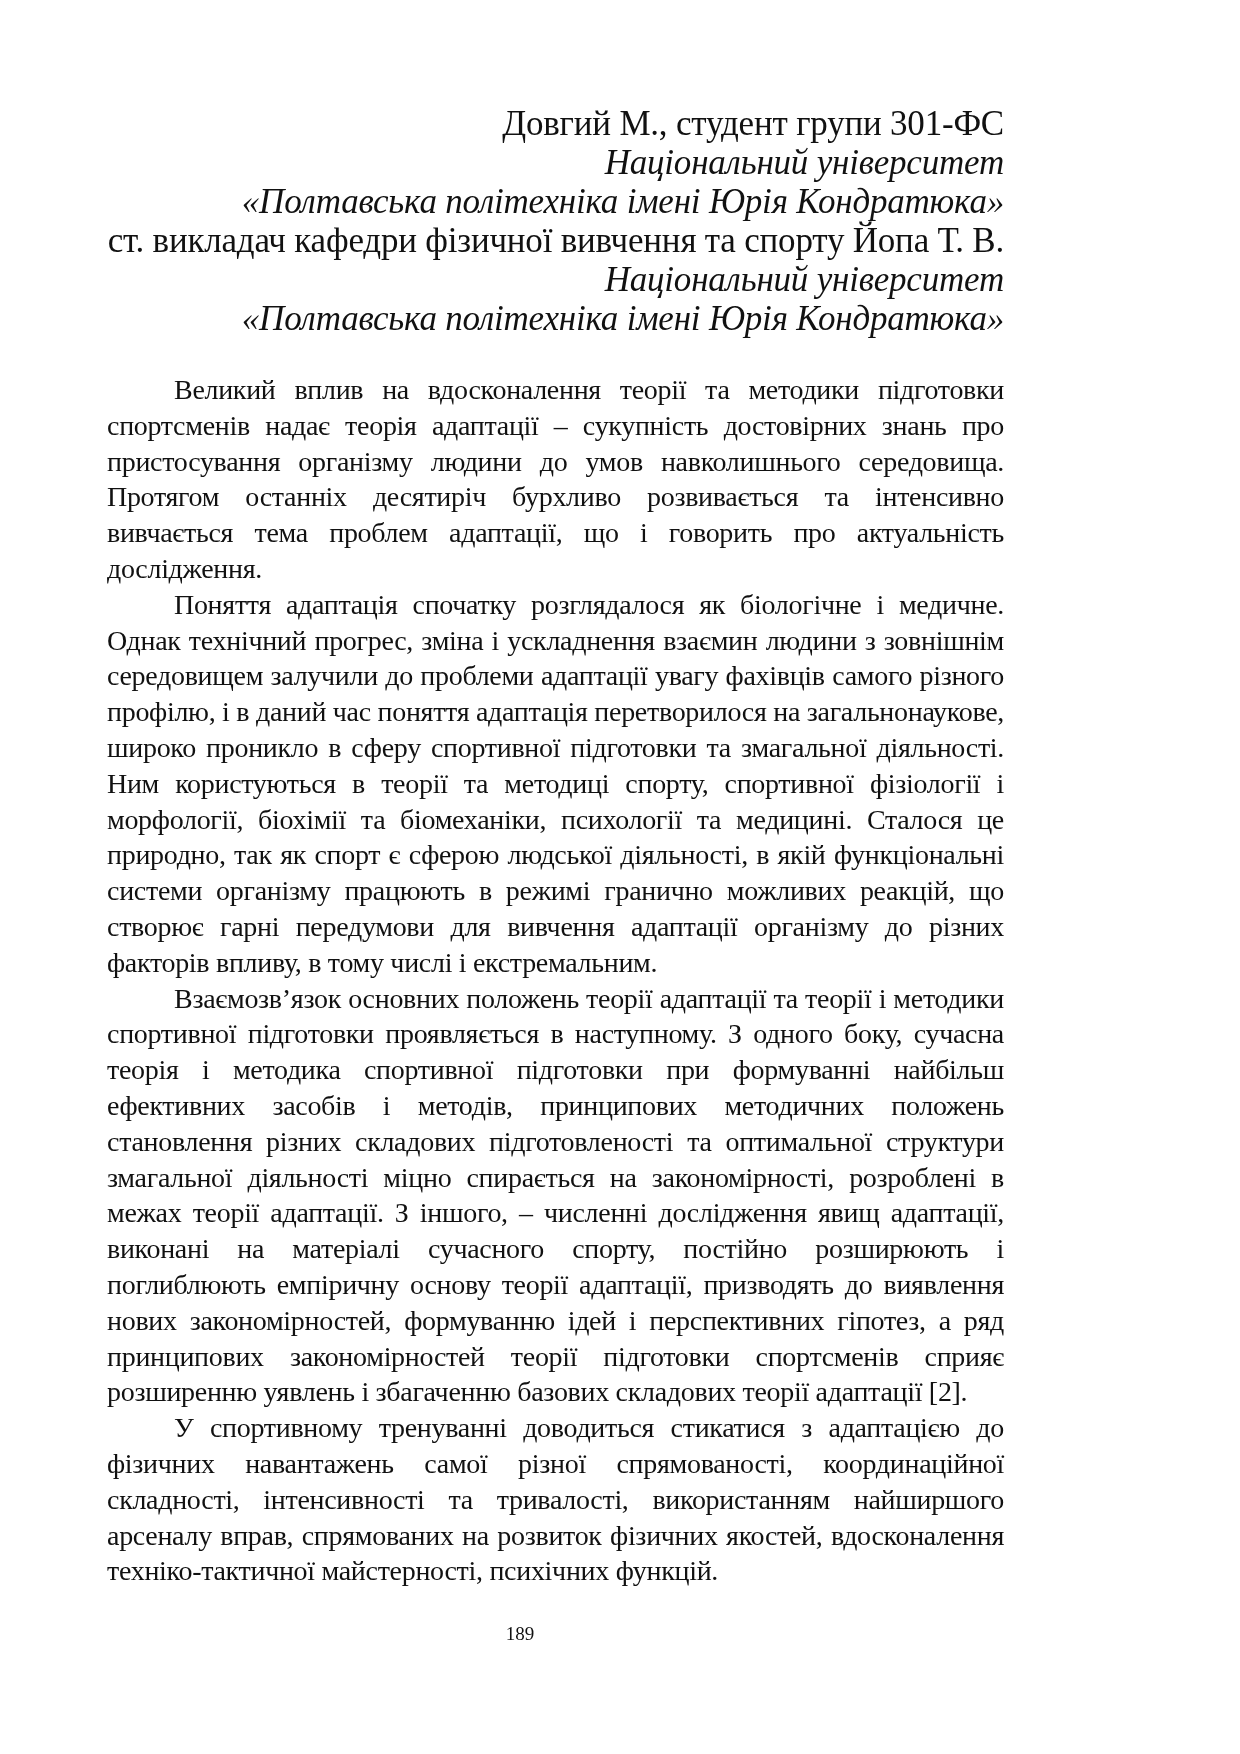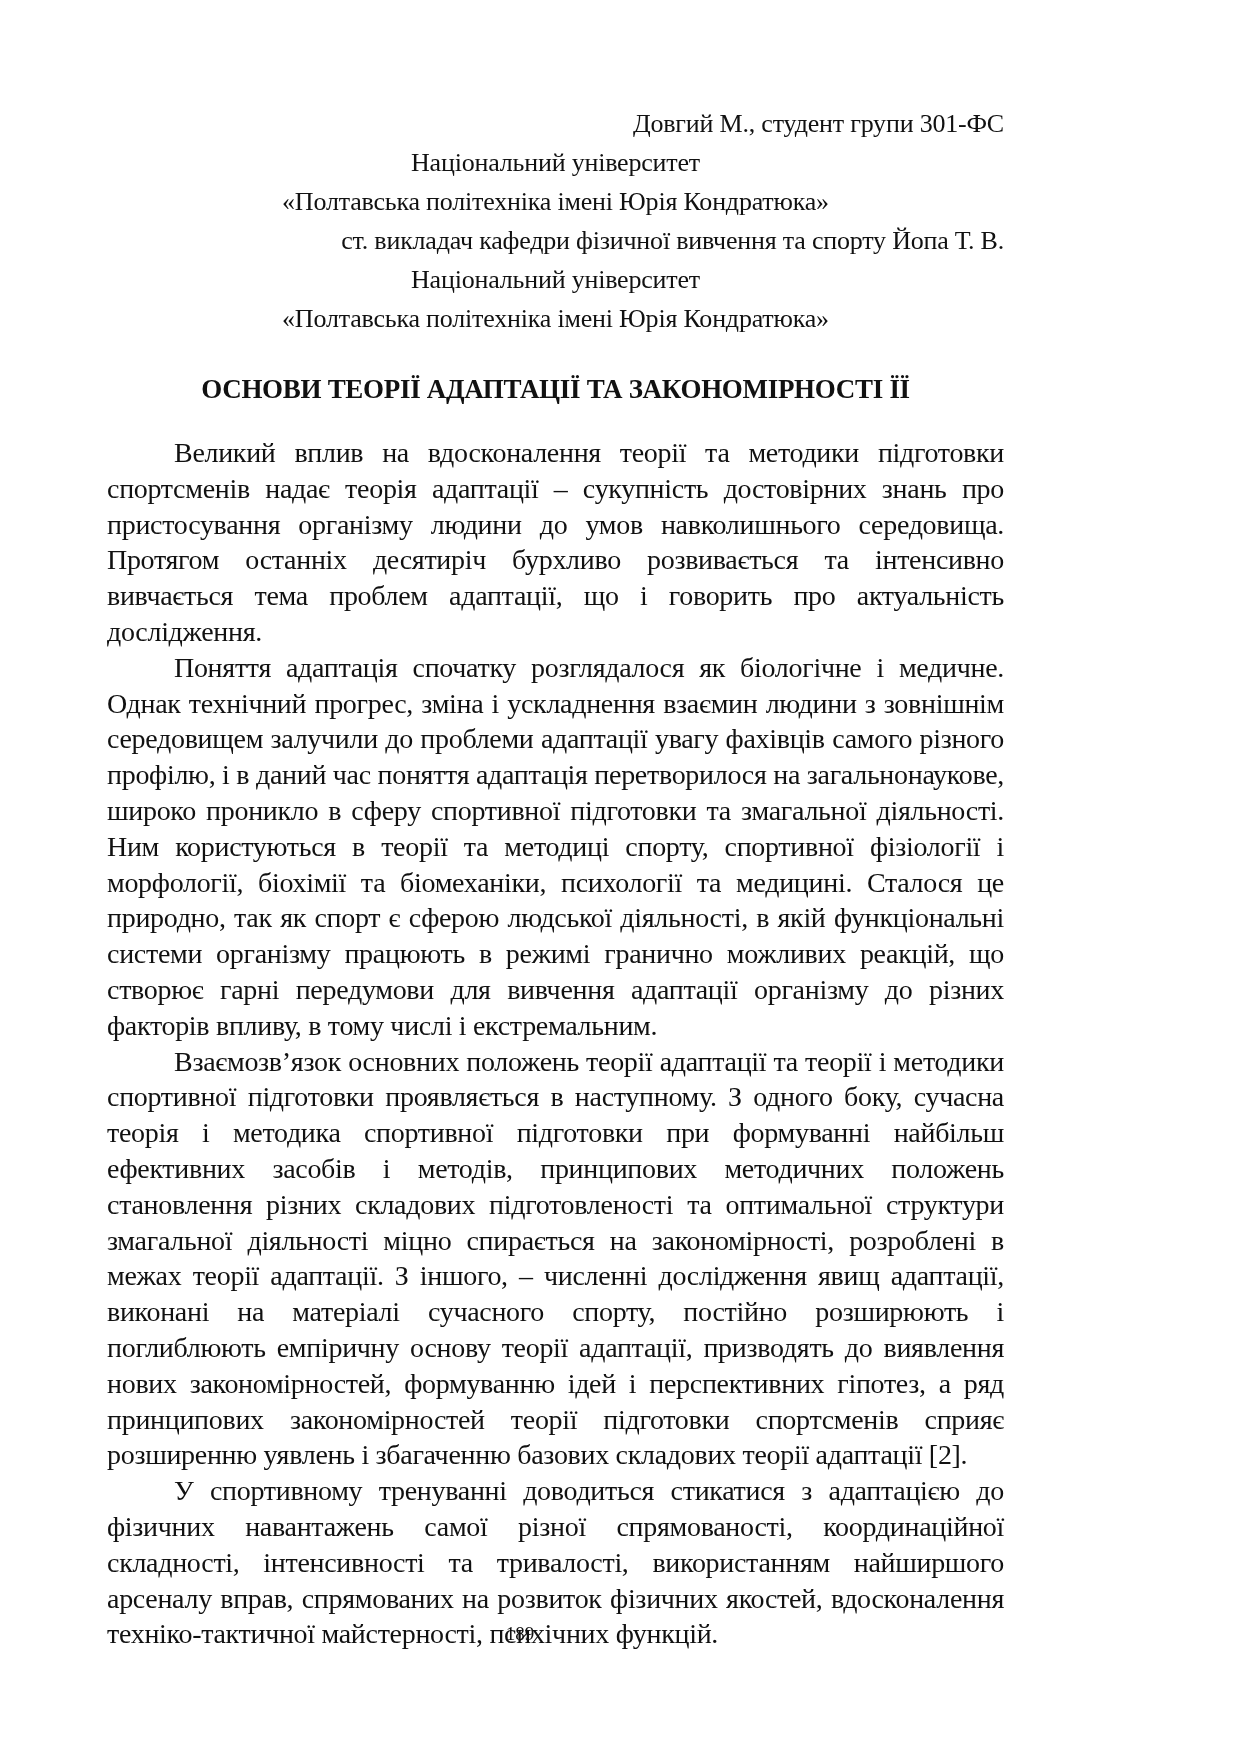--- a/index.html
+++ b/index.html
@@ -16,30 +16,30 @@
       color: #111111;
     }
     .page {
       position: absolute;
       left: 107px;
       top: 104px;
       width: 897px;
     }
     .header-block {
       text-align: right;
-      font-size: 26px;
+      font-size: 35px;
       line-height: 39px;
       letter-spacing: -0.2px;
     }
     .header-block .line {
       display: block;
       white-space: nowrap;
     }
     .header-block .italic {
-      text-align: center;
+      font-style: italic;
     }
     .title {
       margin-top: 34px;
       text-align: center;
       font-weight: bold;
       font-size: 27px;
       line-height: 35px;
       letter-spacing: -0.3px;
     }
     .title .line {
@@ -74,21 +74,20 @@
   <div class="header-block">
     <span class="line">Довгий М., студент групи 301-ФС</span>
     <span class="line italic">Національний університет</span>
     <span class="line italic">«Полтавська політехніка імені Юрія Кондратюка»</span>
     <span class="line">ст. викладач кафедри фізичної вивчення та спорту Йопа Т. В.</span>
     <span class="line italic">Національний університет</span>
     <span class="line italic">«Полтавська політехніка імені Юрія Кондратюка»</span>
   </div>
 
   <div class="title">
-    <span class="line">ОСНОВИ ТЕОРІЇ АДАПТАЦІЇ ТА ЗАКОНОМІРНОСТІ ЇЇ</span>
   </div>
 
   <div class="body">
     <p>Великий вплив на вдосконалення теорії та методики підготовки спортсменів надає теорія адаптації – сукупність достовірних знань про пристосування організму людини до умов навколишнього середовища. Протягом останніх десятиріч бурхливо розвивається та інтенсивно вивчається тема проблем адаптації, що і говорить про актуальність дослідження.</p>
     <p>Поняття адаптація спочатку розглядалося як біологічне і медичне. Однак технічний прогрес, зміна і ускладнення взаємин людини з зовнішнім середовищем залучили до проблеми адаптації увагу фахівців самого різного профілю, і в даний час поняття адаптація перетворилося на загальнонаукове, широко проникло в сферу спортивної підготовки та змагальної діяльності. Ним користуються в теорії та методиці спорту, спортивної фізіології і морфології, біохімії та біомеханіки, психології та медицині. Сталося це природно, так як спорт є сферою людської діяльності, в якій функціональні системи організму працюють в режимі гранично можливих реакцій, що створює гарні передумови для вивчення адаптації організму до різних факторів впливу, в тому числі і екстремальним.</p>
     <p>Взаємозв’язок основних положень теорії адаптації та теорії і методики спортивної підготовки проявляється в наступному. З одного боку, сучасна теорія і методика спортивної підготовки при формуванні найбільш ефективних засобів і методів, принципових методичних положень становлення різних складових підготовленості та оптимальної структури змагальної діяльності міцно спирається на закономірності, розроблені в межах теорії адаптації. З іншого, – численні дослідження явищ адаптації, виконані на матеріалі сучасного спорту, постійно розширюють і поглиблюють емпіричну основу теорії адаптації, призводять до виявлення нових закономірностей, формуванню ідей і перспективних гіпотез, а ряд принципових закономірностей теорії підготовки спортсменів сприяє розширенню уявлень і збагаченню базових складових теорії адаптації [2].</p>
     <p>У спортивному тренуванні доводиться стикатися з адаптацією до фізичних навантажень самої різної спрямованості, координаційної складності, інтенсивності та тривалості, використанням найширшого арсеналу вправ, спрямованих на розвиток фізичних якостей, вдосконалення техніко-тактичної майстерності, психічних функцій.</p>
   </div>
 
 </div>

